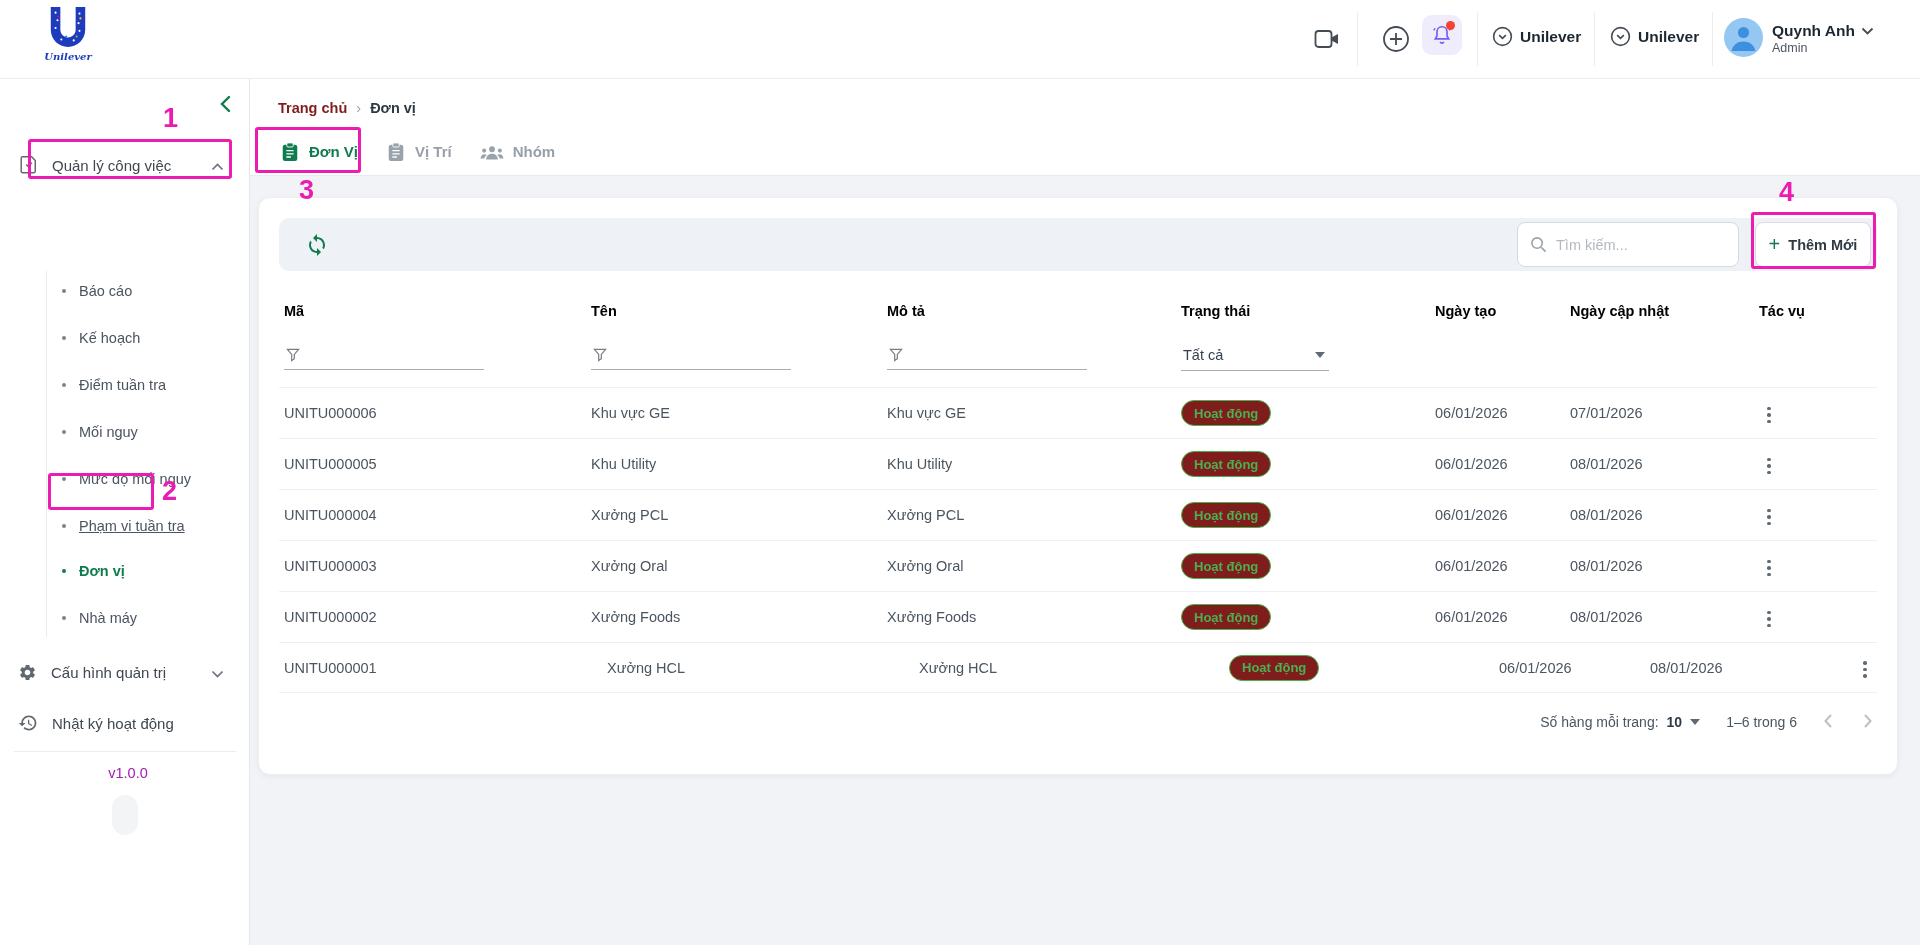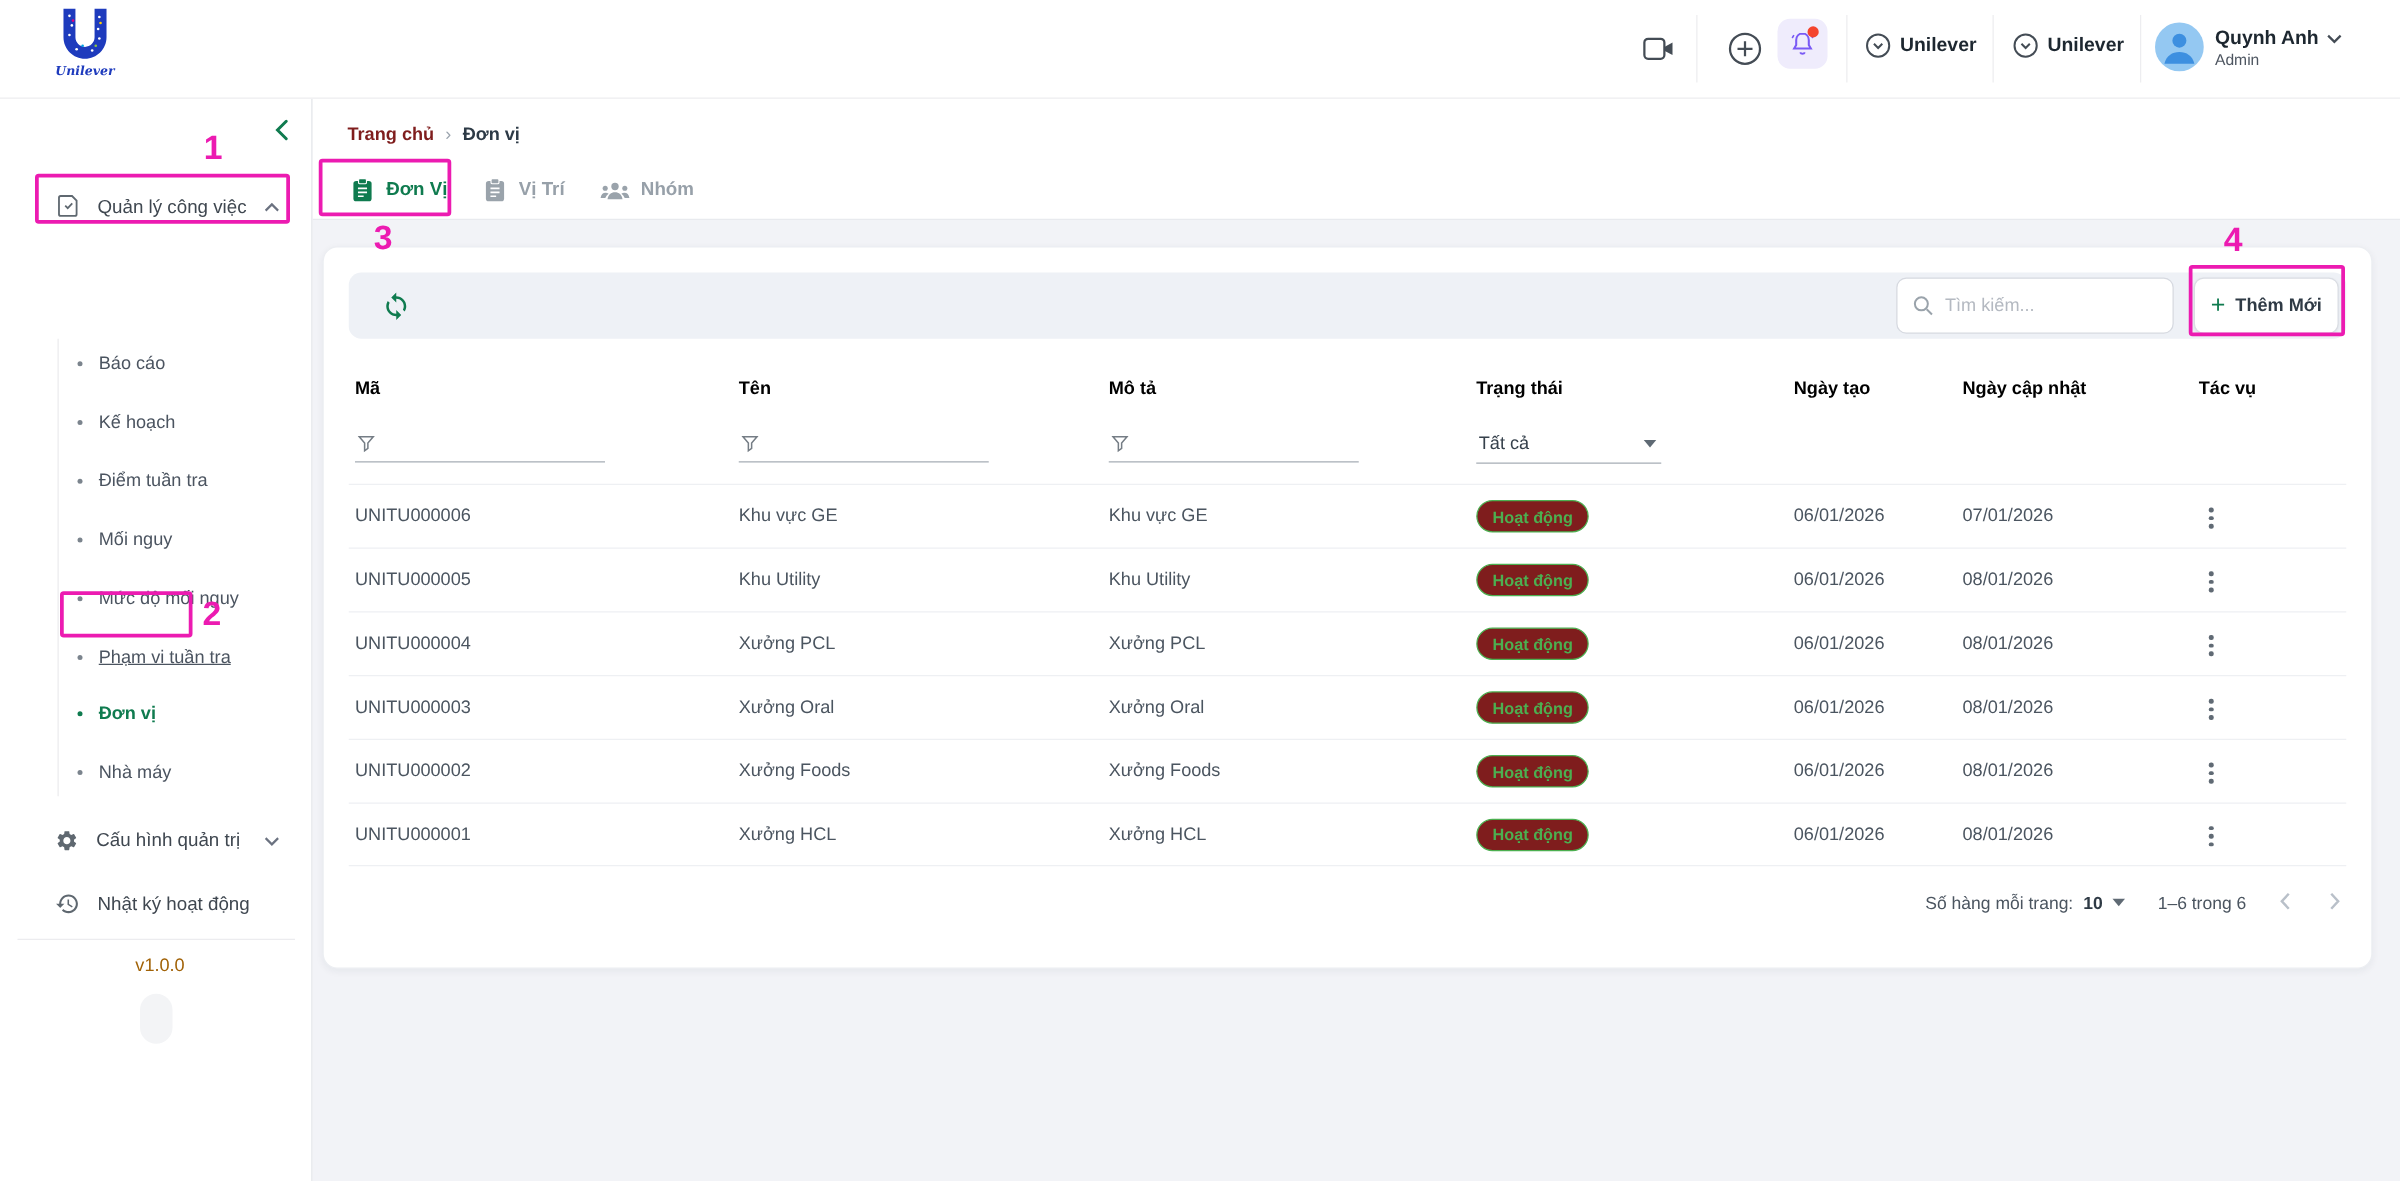--- a/index.html
+++ b/index.html
@@ -17,29 +17,29 @@
   .org-item { position:absolute; top:26px; display:flex; align-items:center; gap:7px; cursor:pointer; }
   .org-item .lbl { font-size:15.5px; font-weight:bold; color:#1d2730; }
   .avatar { position:absolute; left:1724px; top:18px; width:39px; height:39px; border-radius:50%; background:#94c8f2; overflow:hidden; cursor:pointer; }
   .user-info { position:absolute; left:1772px; top:22px; cursor:pointer; }
   .user-name { font-size:15.5px; font-weight:bold; color:#1d2730; display:flex; align-items:center; gap:6px; }
   .user-role { font-size:12.5px; color:#4d5560; margin-top:1px; }
 
   
   .sidebar { position:absolute; left:0; top:79px; width:250px; height:866px; background:#fff; border-right:1px solid #e4e6ea; z-index:4; }
   .collapse-btn { position:absolute; right:16px; top:16px; cursor:pointer; }
-  .nav-group { position:absolute; left:0; width:250px; height:52px; display:flex; align-items:center; gap:14px; padding-left:44px; cursor:pointer; font-size:15px; color:#3f4750; }
+  .nav-group { position:absolute; left:0; width:250px; height:52px; display:flex; align-items:center; gap:14px; padding-left:18px; cursor:pointer; font-size:15px; color:#3f4750; }
   .nav-group .chev { position:absolute; right:26px; }
   .tree-line { position:absolute; left:46px; top:192px; width:1px; height:366px; background:#ebebee; }
   .sub-item { position:absolute; left:0; width:200px; height:47px; display:flex; align-items:center; gap:13px; padding-left:62px; cursor:pointer; font-size:14.5px; color:#4b5460; }
   .bullet { width:4px; height:4px; border-radius:50%; background:#7b848d; flex:0 0 auto; }
   .sub-item.active { color:#0f7b4f; font-weight:bold; }
   .sub-item.active .bullet { background:#0f7b4f; }
   .sb-divider { position:absolute; left:14px; top:672px; width:222px; height:1px; background:#ececef; }
-  .version { position:absolute; left:0; top:686px; width:256px; text-align:center; font-size:14.5px; color:#a16207; }
+  .version { position:absolute; left:0; top:686px; width:256px; text-align:center; font-size:14.5px; color:#a21caf; }
   .blob { position:absolute; left:112px; top:716px; width:26px; height:40px; border-radius:13px; background:#f3f4f6; }
 
   
   .main { position:absolute; left:250px; top:79px; width:1670px; height:866px; }
   .top-strip { position:absolute; left:0; top:0; width:1670px; height:97px; background:#fff; border-bottom:1px solid #e8eaee; }
   .breadcrumb { position:absolute; left:28px; top:21px; display:flex; align-items:center; gap:9px; font-size:14.5px; font-weight:bold; }
   .crumb-home { color:#7f1d1d; cursor:pointer; }
   .crumb-sep { color:#9aa3ad; font-weight:normal; }
   .crumb-current { color:#2d3a46; }
   .tabs { position:absolute; left:16px; top:49px; display:flex; align-items:center; height:47px; }
@@ -58,21 +58,21 @@
 
   .tgrid { display:grid; grid-template-columns:307px 296px 294px 254px 135px 170px 1fr; }
   .thead { margin-top:20px; height:40px; align-items:center; }
   .thead > div { font-size:14.5px; font-weight:bold; color:#000000; padding-left:5px; }
   .thead > div:last-child { padding-left:24px; }
   .frow { height:56px; align-items:center; }
   .filter-cell { padding-left:5px; }
   .filter-input { display:flex; align-items:end; gap:8px; border-bottom:1px solid #a6adb5; width:200px; padding:0 2px 7px 2px; cursor:text; }
   .status-select { display:flex; align-items:center; justify-content:space-between; border-bottom:1px solid #a6adb5; width:148px; padding:0 4px 7px 2px; cursor:pointer; font-size:14.5px; color:#36414c; }
   .trow { height:51px; align-items:center; border-top:1px solid #eef0f3; }
-  .trow:last-of-type { border-bottom:1px solid #eef0f3; }
+  .trow:last-of-type { border-bottom:1px solid #eef0f3;gap:16px; }
   .trow > div { font-size:14.5px; color:#4b5560; padding-left:5px; }
   .cell-kebab { padding-left:24px !important; }
   .chip { display:inline-flex; align-items:center; height:26px; padding:0 12px; border:1.5px solid #4caf50; border-radius:14px; color:#4caf50; font-size:13px; font-weight:bold; background:#7f1d1d; }
   .kebab { display:inline-flex; flex-direction:column; gap:3px; padding:6px 8px; cursor:pointer; }
   .kebab i { width:3.5px; height:3.5px; border-radius:50%; background:#606a74; }
 
   .pagination { margin-top:6px; height:46px; display:flex; align-items:center; justify-content:flex-end; gap:26px; padding-right:4px; font-size:14px; color:#4b5560; }
   .rpp { display:flex; align-items:center; gap:8px; cursor:pointer; }
   .caret { width:0; height:0; border-left:5px solid transparent; border-right:5px solid transparent; border-top:6px solid #5f6a74; display:inline-block; }
   .pg-nav { display:flex; gap:30px; }

